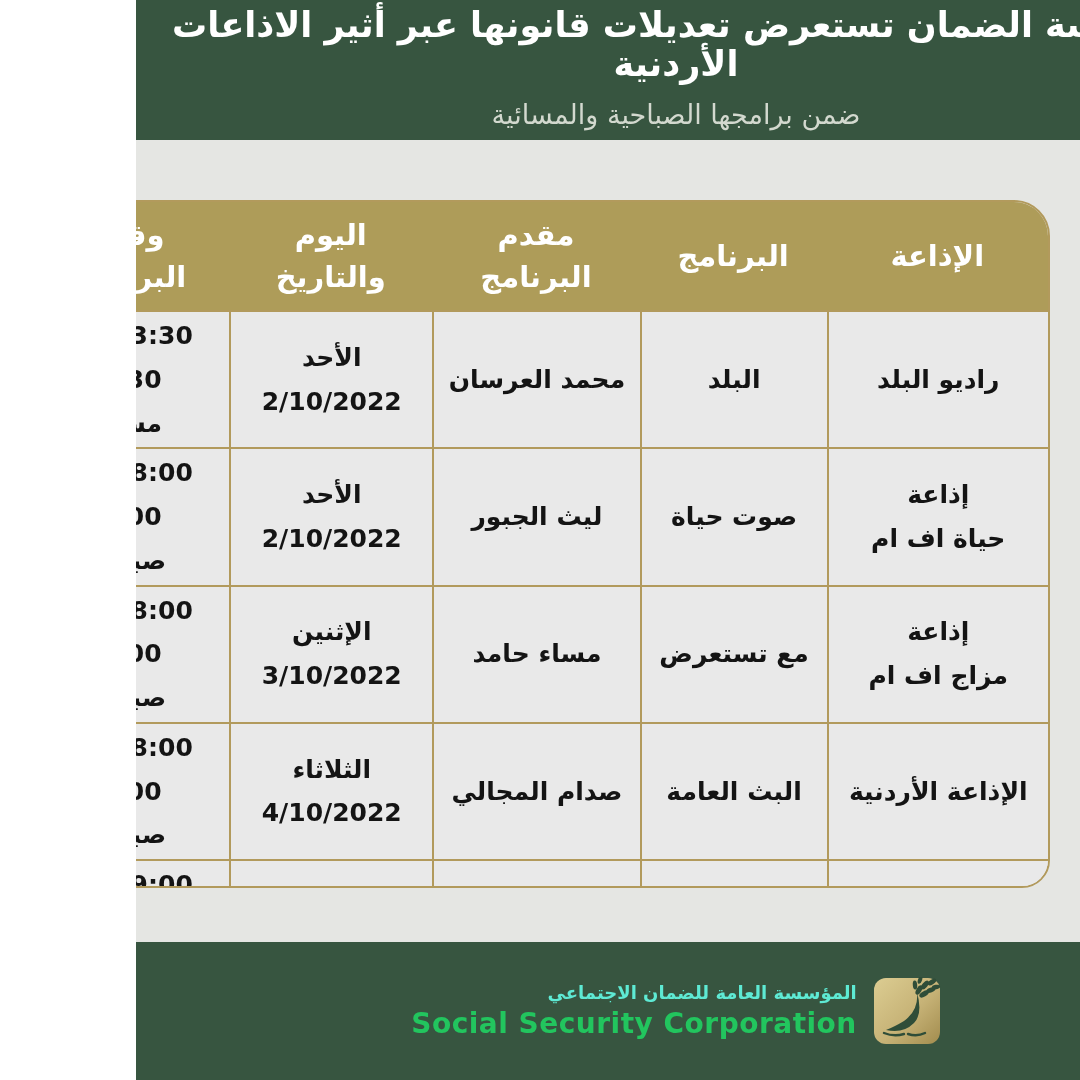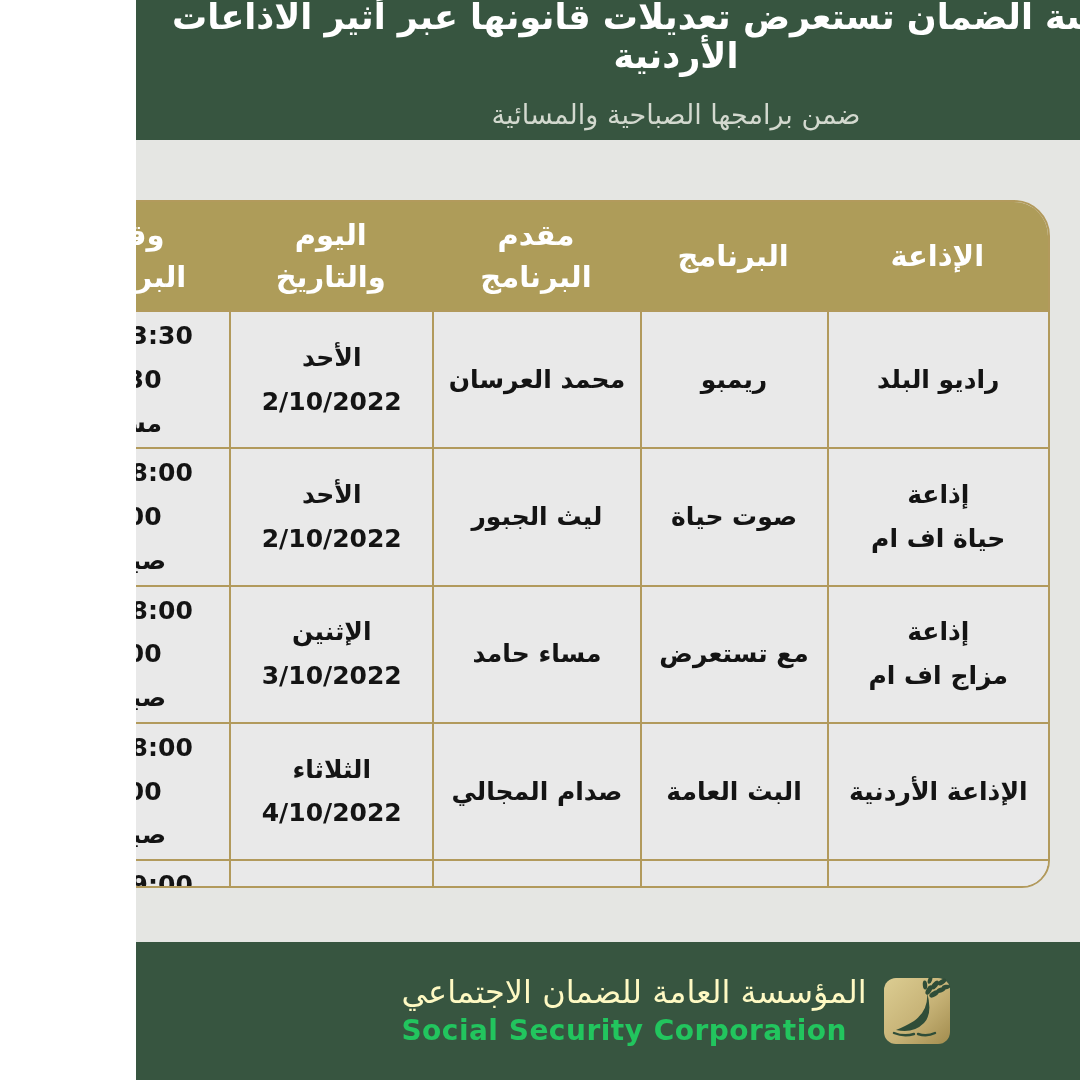--- a/index.html
+++ b/index.html
@@ -10,21 +10,21 @@
   }
 
   
   .top-banner {
     position:absolute; top:0; left:0; width:1080px; height:140px;
     background:#375540; color:#ffffff;
     display:flex; flex-direction:column; align-items:center; justify-content:center;
     gap:12px; text-align:center;
   }
   .top-banner .title   { font-size:35px; font-weight:bold; line-height:1.1; margin:0; }
-  .top-banner .subtitle{ font-size:27px; font-weight:normal; color:#d3d9cf; margin:12px; }
+  .top-banner .subtitle{ font-size:27px; font-weight:normal; color:#d3d9cf; margin:4px; }
 
   
   .table-wrap {
     position:absolute; top:200px; right:30px; width:1020px; height:688px;
     box-sizing:border-box;
     border:2px solid #b29a5c;
     border-radius:36px 36px 28px 28px;
     overflow:hidden;
     background:#e9e9e9;
   }
@@ -54,21 +54,21 @@
 
   
   .bottom-banner {
     position:absolute; bottom:0; left:0; width:1080px; height:138px;
     background:#375540;
     display:flex; align-items:center; justify-content:center;
   }
   .brand { display:flex; align-items:center; gap:16px; }
   .brand-text { text-align:start; }
   .org-ar {
-    color:#fef9c3; font-size:32px; font-weight:normal;
+    color:#5eead4; font-size:18px; font-weight:bold;
     margin-bottom:6px; line-height:1.1;
   }
   .org-en {
     color:#22c55e; font-size:28px; font-weight:bold;
     letter-spacing:0.5px; direction:ltr; line-height:1.1;
   }
   .logo-box { width:68px; height:68px; display:block; }
 </style>
 </head>
 <body>
@@ -97,21 +97,21 @@
 البرنامج</th>
           <th>اليوم
 والتاريخ</th>
           <th>وقت
 البرنامج</th>
         </tr>
       </thead>
       <tbody>
         <tr>
           <td>راديو البلد</td>
-          <td>ريمبو</td>
+          <td>البلد</td>
           <td>محمد العرسان</td>
           <td>الأحد
 2/10/2022</td>
           <td>3:30 حتى 4:30
 مساءً</td>
         </tr>
         <tr>
           <td>إذاعة
 حياة اف ام</td>
           <td>صوت حياة</td>

